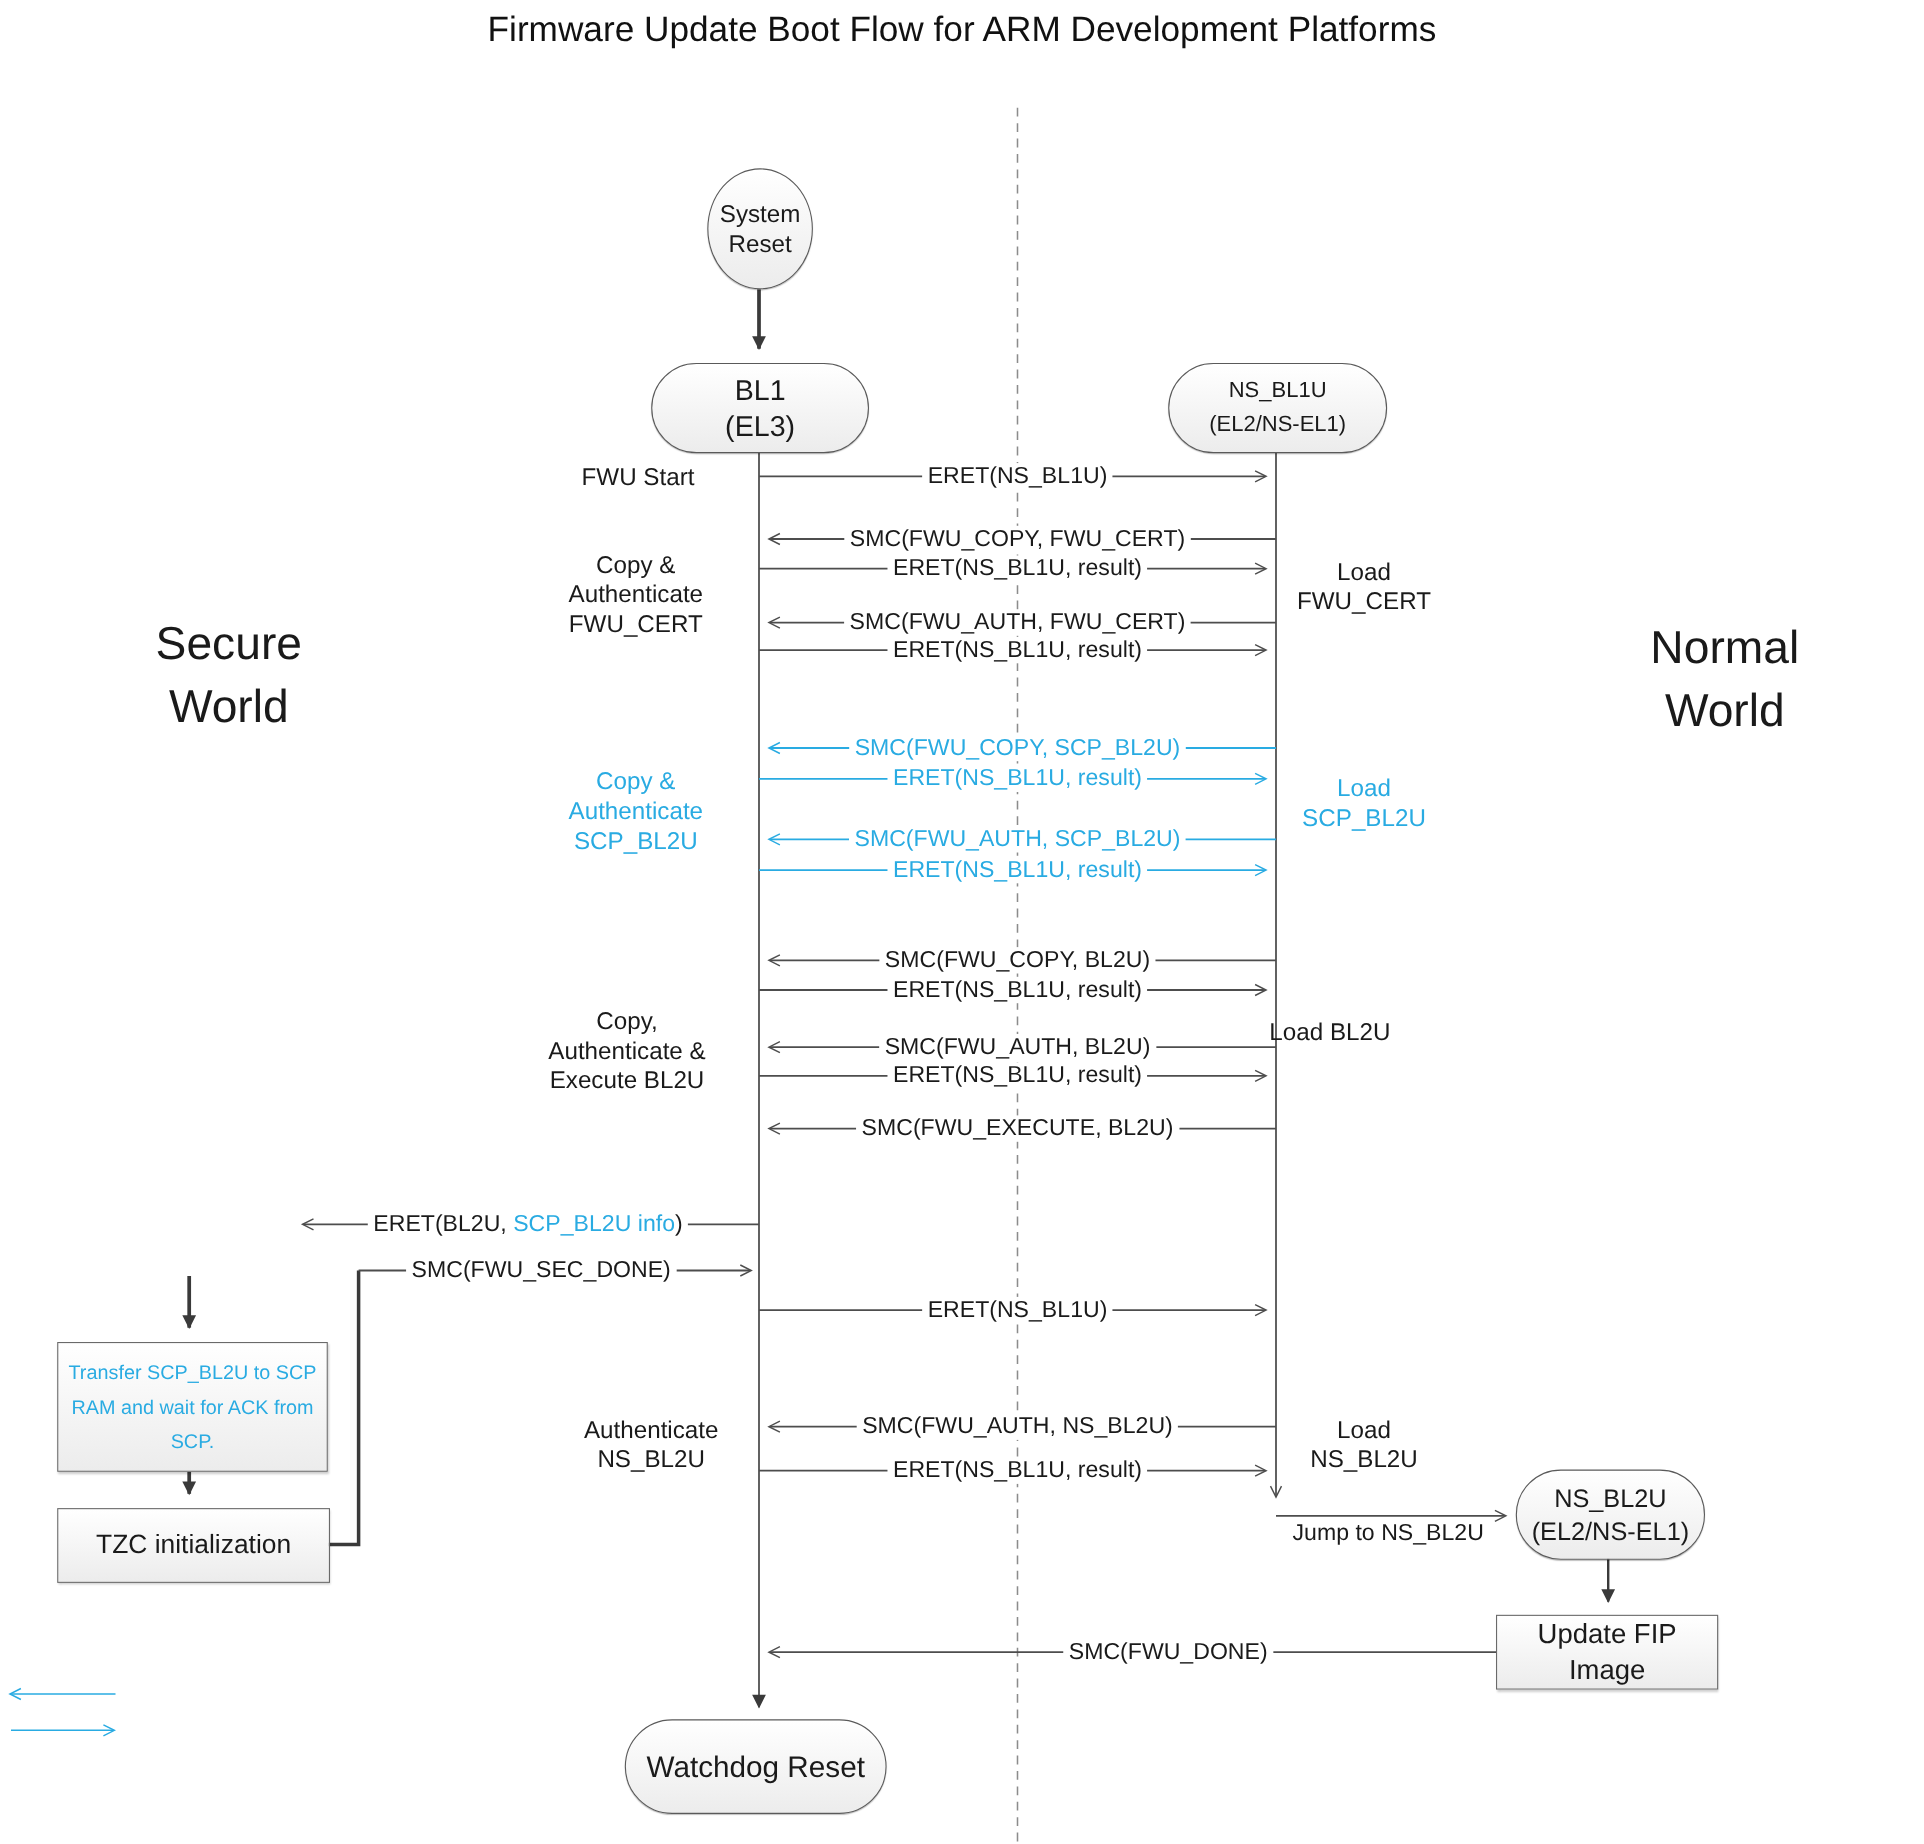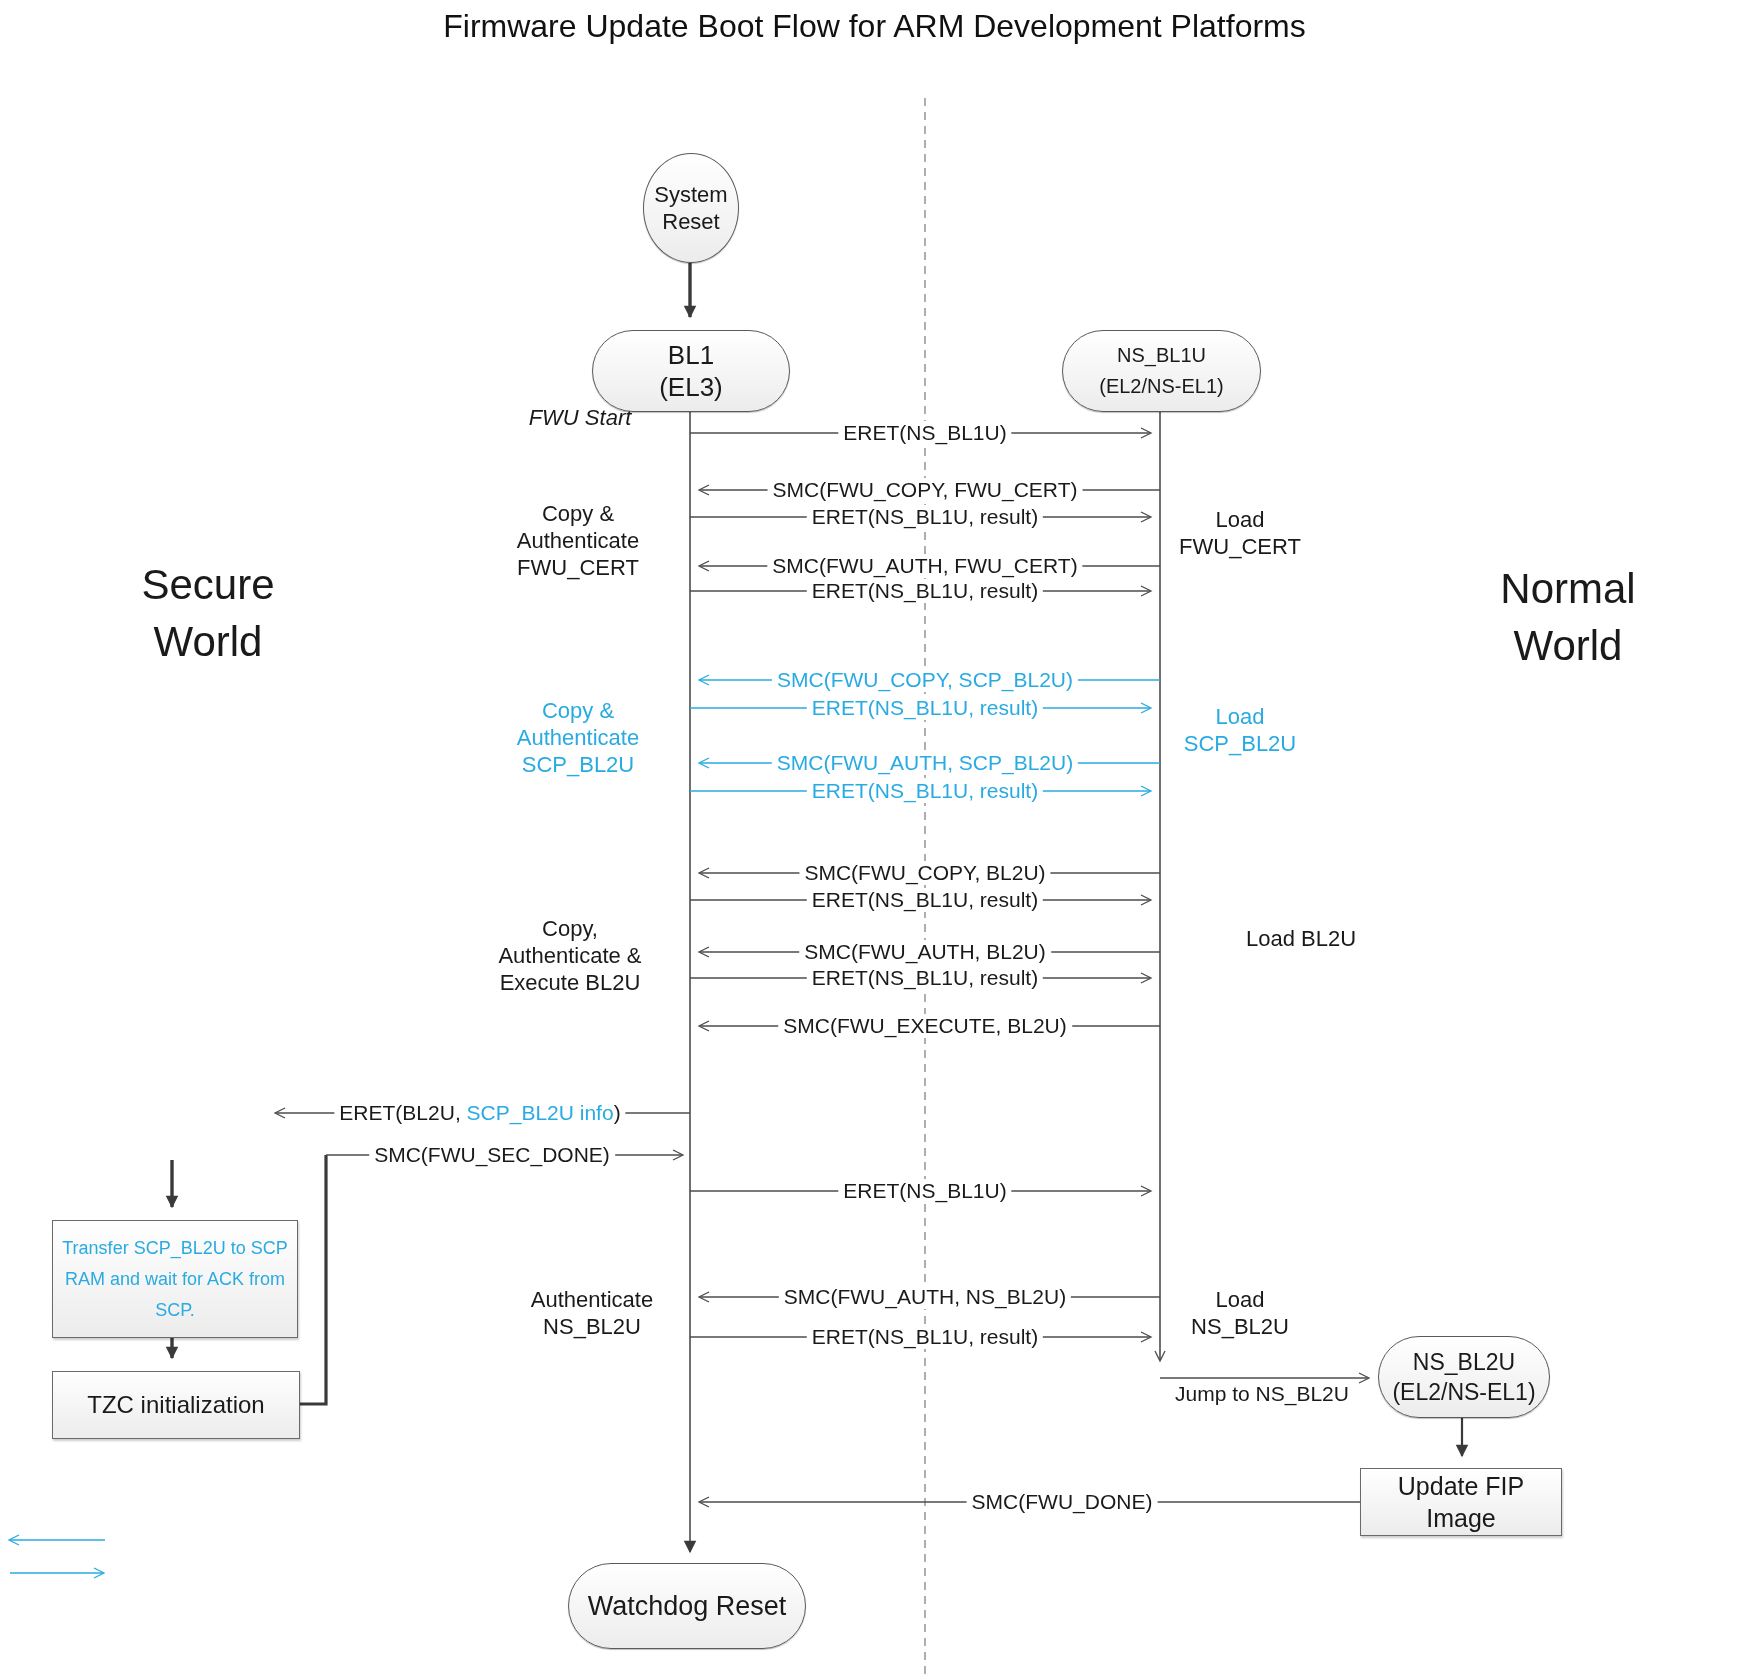--- a/index.html
+++ b/index.html
@@ -98,37 +98,37 @@
 (EL3)</div>
   <div class="node stadium pre" style="left:1062px;top:330px;width:197px;height:80px;font-size:20px;line-height:31px;">NS_BL1U
 (EL2/NS-EL1)</div>
   <div class="node rect blue" style="left:52px;top:1220px;width:246px;height:118px;font-size:18px;line-height:31px;padding:0 8px;box-sizing:border-box;">Transfer SCP_BL2U to SCP RAM and wait for ACK from SCP.</div>
   <div class="node rect" style="left:52px;top:1371px;width:246px;height:66px;font-size:24px;">TZC initialization</div>
   <div class="node stadium pre" style="left:1378px;top:1336px;width:170px;height:80px;font-size:23px;line-height:30px;">NS_BL2U
 (EL2/NS-EL1)</div>
   <div class="node rect" style="left:1360px;top:1468px;width:200px;height:66px;font-size:25px;">Update FIP Image</div>
   <div class="node stadium" style="left:568px;top:1563px;width:236px;height:84px;font-size:27px;">Watchdog Reset</div>
 
-  <div class="side" style="left:580px;top:417px;font-style:italic;">FWU Start</div>
+  <div class="side" style="left:580px;top:433px;">FWU Start</div>
   <div class="side" style="left:578px;top:540px;">Copy &amp;
 Authenticate
 FWU_CERT</div>
   <div class="side blue" style="left:578px;top:737px;">Copy &amp;
 Authenticate
 SCP_BL2U</div>
   <div class="side" style="left:570px;top:955px;">Copy,
 Authenticate &amp;
 Execute BL2U</div>
   <div class="side" style="left:592px;top:1313px;">Authenticate
 NS_BL2U</div>
   <div class="side" style="left:1240px;top:533px;">Load
 FWU_CERT</div>
   <div class="side blue" style="left:1240px;top:730px;">Load
 SCP_BL2U</div>
-  <div class="side" style="left:1301px;top:938px;text-align:right;">Load BL2U</div>
+  <div class="side" style="left:1209px;top:938px;text-align:right;">Load BL2U</div>
   <div class="side" style="left:1240px;top:1313px;">Load
 NS_BL2U</div>
 
   <div class="lbl" style="left:925px;top:433px;">ERET(NS_BL1U)</div>
   <div class="lbl" style="left:925px;top:490px;">SMC(FWU_COPY, FWU_CERT)</div>
   <div class="lbl" style="left:925px;top:517px;">ERET(NS_BL1U, result)</div>
   <div class="lbl" style="left:925px;top:566px;">SMC(FWU_AUTH, FWU_CERT)</div>
   <div class="lbl" style="left:925px;top:591px;">ERET(NS_BL1U, result)</div>
   <div class="lbl blue" style="left:925px;top:680px;">SMC(FWU_COPY, SCP_BL2U)</div>
   <div class="lbl blue" style="left:925px;top:708px;">ERET(NS_BL1U, result)</div>

